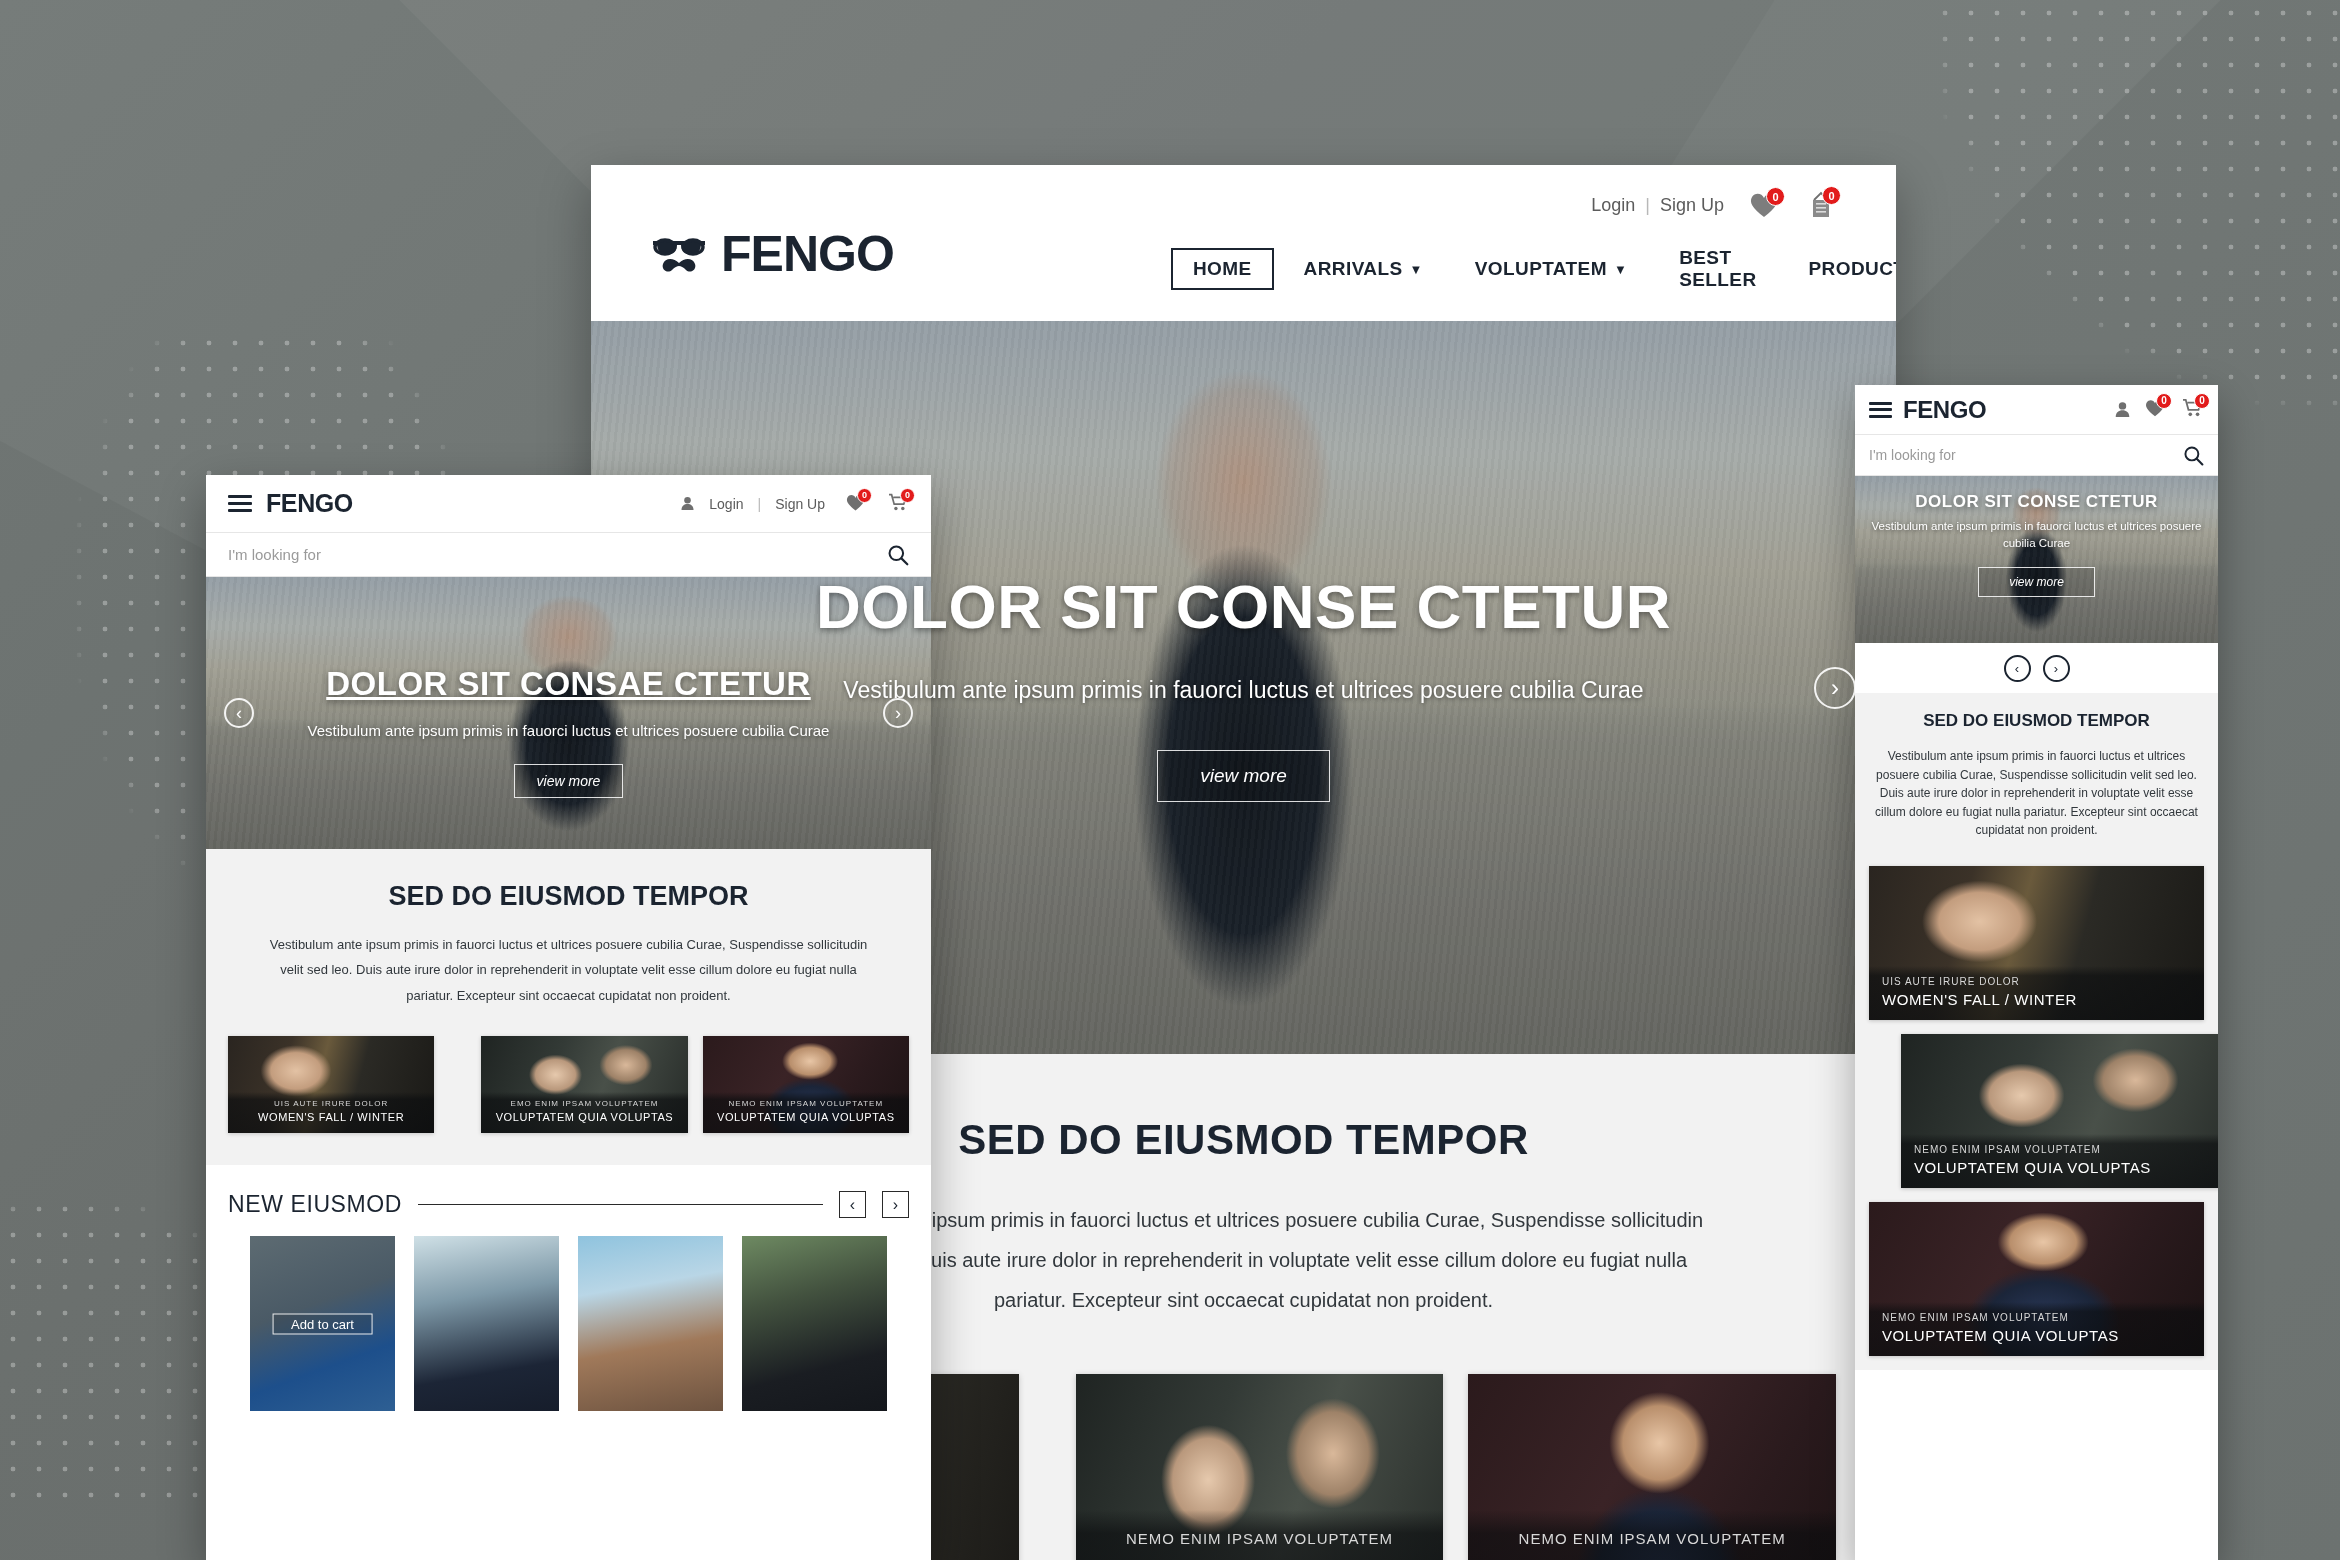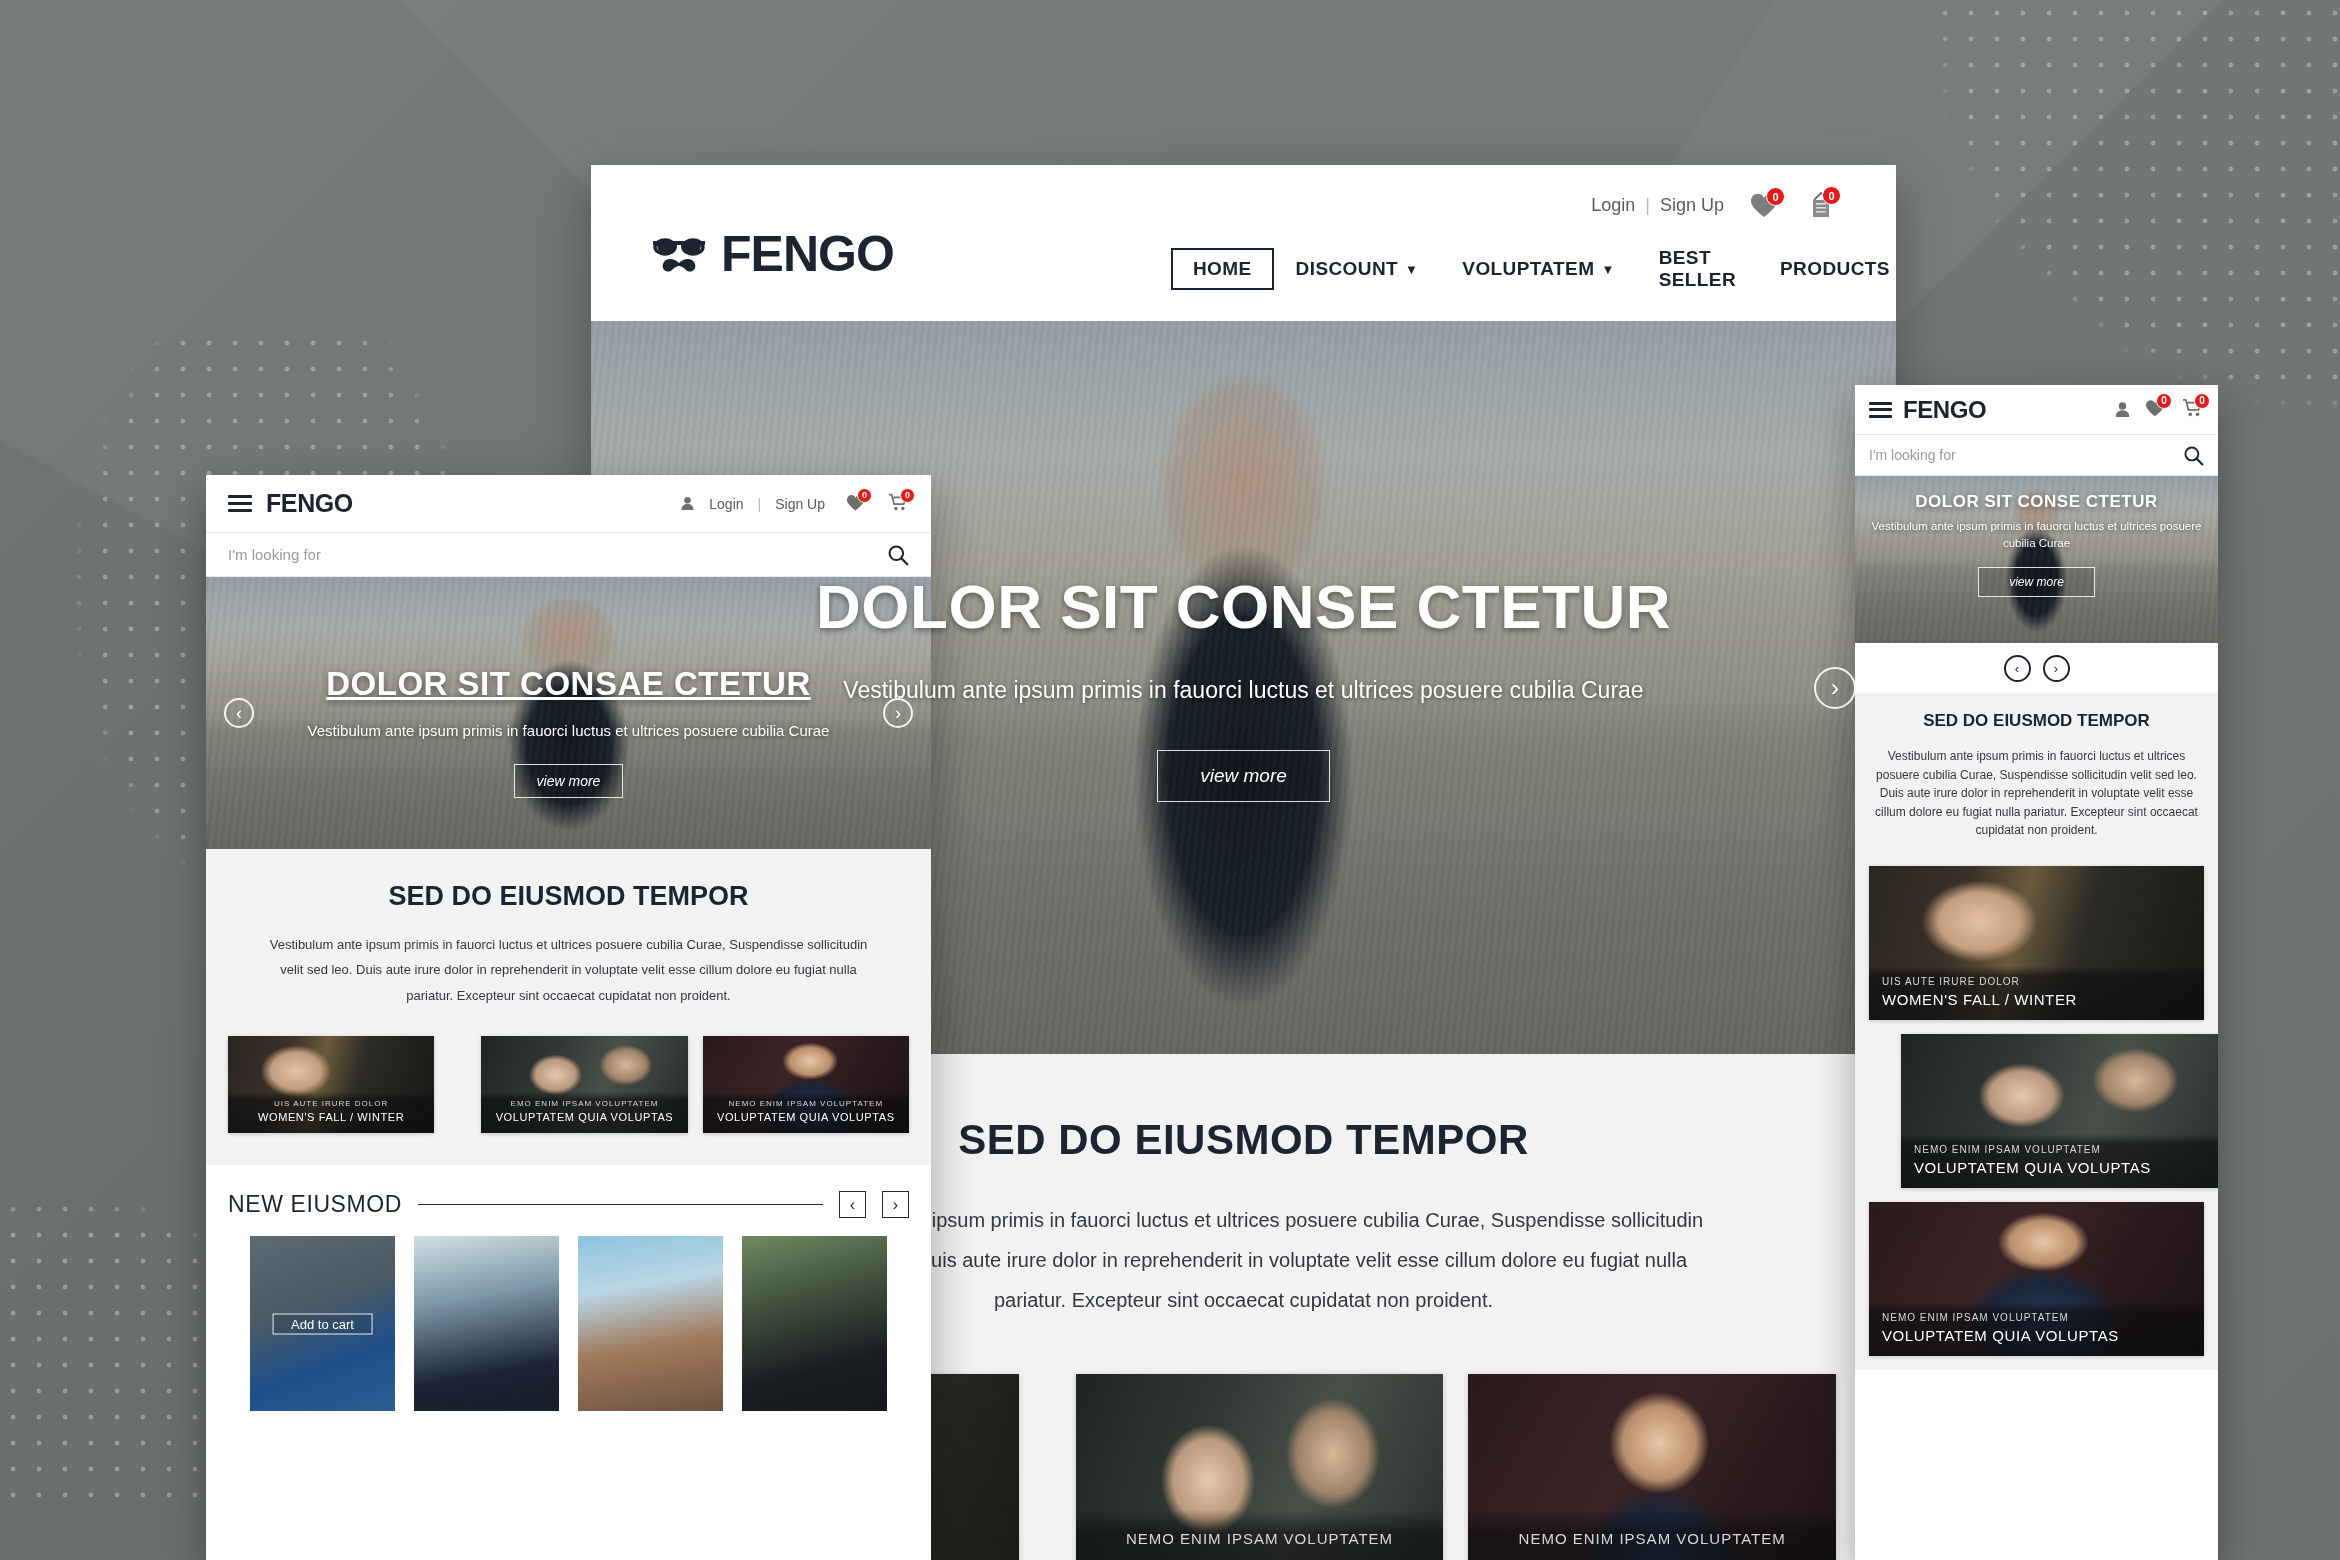--- a/index.html
+++ b/index.html
@@ -174,21 +174,21 @@
   #desktop .dt-utility a { color: #5b5b5b; text-decoration: none; }
   #desktop .dt-logo {
     position: absolute; left: 60px; top: 60px;
     display: flex; align-items: center; gap: 14px;
   }
   #desktop .dt-logoname {
     font-size: 50px; font-weight: bold; color: #1b2430; letter-spacing: -1px;
   }
   #desktop .dt-nav {
     position: absolute; left: 580px; top: 72px;
-    display: flex; align-items: center; gap: 0px;
+    display: flex; align-items: center; gap: 8px;
     font-size: 19px; font-weight: bold; color: #1b2430; letter-spacing: .4px;
   }
   #desktop .dt-nav .nav-item { padding: 10px 22px; cursor: pointer; display: flex; align-items: center; gap: 7px; }
   #desktop .dt-nav .nav-item.active { border: 2px solid #1b2430; padding: 8px 20px; }
   #desktop .dt-hero { height: 733px; }
   #desktop .dt-hero .hero-content { padding-top: 250px; }
   #desktop .dt-hero .hero-title { font-size: 62px; }
   #desktop .dt-hero .hero-sub { font-size: 23px; line-height: 1.75; margin-top: 28px; font-weight: 300; }
   #desktop .dt-hero .view-more { margin-top: 40px; padding: 14px 42px; font-size: 19px; }
   #desktop .dt-section { background: #f2f2f2; padding: 62px 0 0 0; text-align: center; }
@@ -352,21 +352,21 @@
         <path d="M28 32 c-6 -6 -14 -5 -16 1 c-2 6 5 10 9 6 c3 -3 5 -4 7 -4 c2 0 4 1 7 4 c4 4 11 0 9 -6 c-2 -6 -10 -7 -16 -1 z" fill="#1b2430"></path>
       </svg>
       <span class="dt-logoname">FENGO</span>
     </div>
 
     <nav class="dt-nav">
       <div class="nav-item active">
         <span>HOME</span>
       </div>
       <div class="nav-item">
-        <span>DISCOUNT</span>
+        <span>ARRIVALS</span>
         <span style="font-size:13px;">▼</span>
       </div>
       <div class="nav-item">
         <span>VOLUPTATEM</span>
         <span style="font-size:13px;">▼</span>
       </div>
       <div class="nav-item">
         <span>BEST SELLER</span>
       </div>
       <div class="nav-item">

